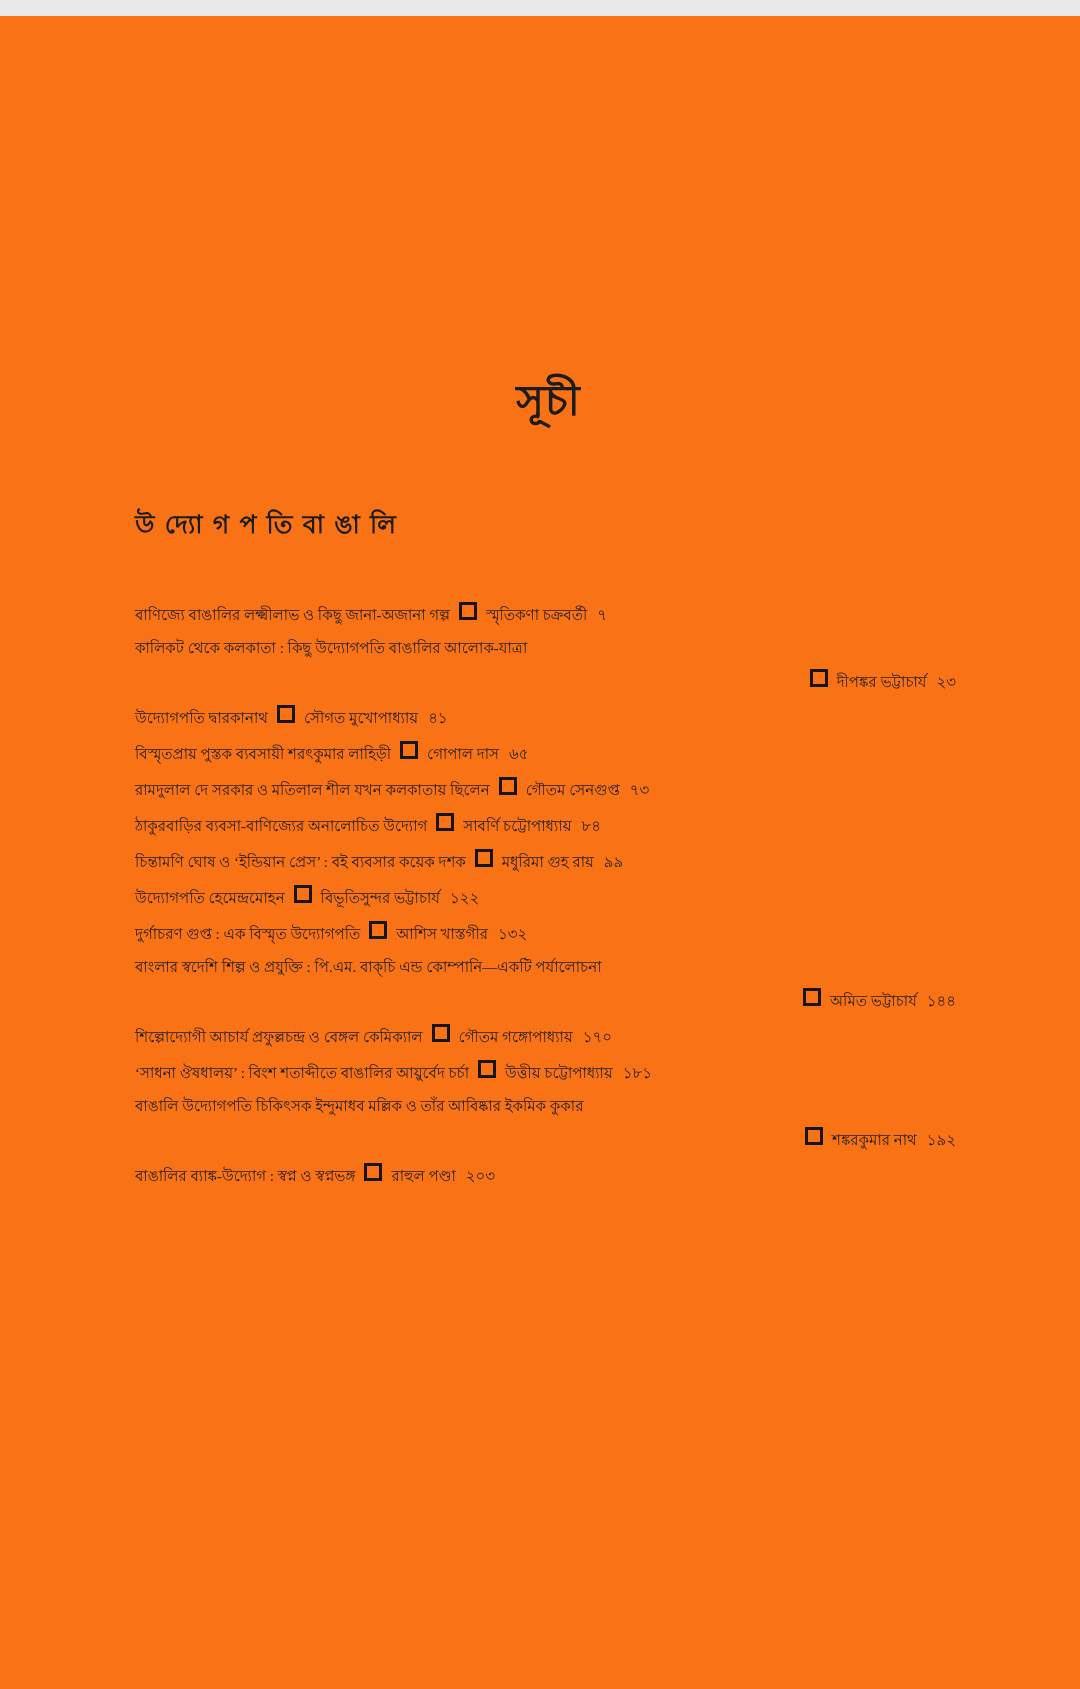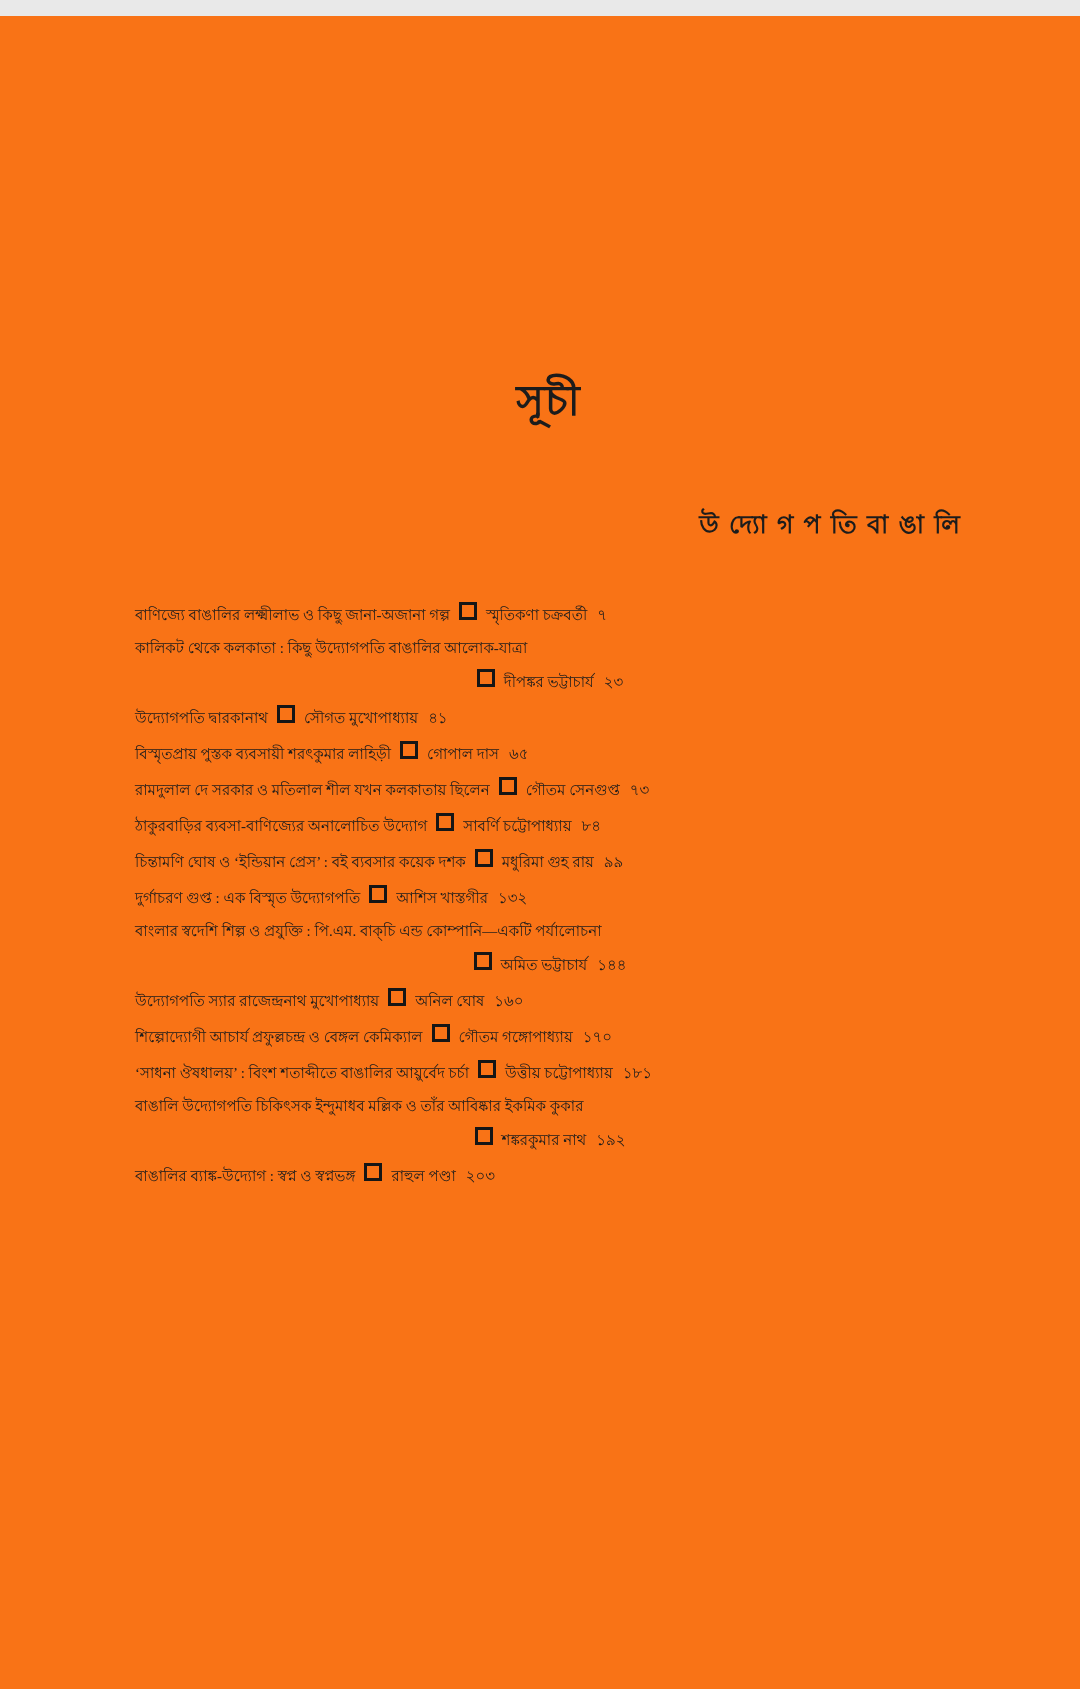--- a/index.html
+++ b/index.html
@@ -19,21 +19,21 @@
     padding: 352px 118px 0 135px;
   }
   .page-title {
     text-align: center;
     font-size: 42px;
     font-weight: bold;
     letter-spacing: 1px;
     margin: 0;
   }
   .section-header {
-    text-align: right;
+    text-align: left;
     font-size: 25px;
     font-weight: bold;
     letter-spacing: 2px;
     margin-top: 66px;
   }
   .toc {
     margin-top: 54px;
   }
   .entry {
     font-size: 15px;
@@ -46,21 +46,21 @@
     display: inline-block;
     width: 12px;
     height: 12px;
     border: 3px solid #161616;
     margin: 0 9px 0 9px;
     vertical-align: baseline;
   }
   .pageno { margin-left: 10px; }
   .entry.two-line .byline {
     display: block;
-    text-align: center;
+    text-align: right;
     margin-top: 10px;
     margin-right: 6px;
   }
 </style>
 </head>
 <body>
 
 <div class="page">
   <div class="content">
     <h1 class="page-title">সূচী</h1>
@@ -90,32 +90,32 @@
 
   <div class="entry">
     <span class="title">ঠাকুরবাড়ির ব্যবসা-বাণিজ্যের অনালোচিত উদ্যোগ</span><span class="byline"><span class="bullet"></span><span class="author">সাবর্ণি চট্টোপাধ্যায়</span><span class="pageno">৮৪</span></span>
   </div>
 
   <div class="entry">
     <span class="title">চিন্তামণি ঘোষ ও ‘ইন্ডিয়ান প্রেস’ : বই ব্যবসার কয়েক দশক</span><span class="byline"><span class="bullet"></span><span class="author">মধুরিমা গুহ রায়</span><span class="pageno">৯৯</span></span>
   </div>
 
 
+  <div class="entry">
+    <span class="title">উদ্যোগপতি হেমেন্দ্রমোহন</span><span class="byline"><span class="bullet"></span><span class="author">বিভূতিসুন্দর ভট্টাচার্য</span><span class="pageno">১২২</span></span>
+  </div>
 
   <div class="entry">
     <span class="title">দুর্গাচরণ গুপ্ত : এক বিস্মৃত উদ্যোগপতি</span><span class="byline"><span class="bullet"></span><span class="author">আশিস খাস্তগীর</span><span class="pageno">১৩২</span></span>
   </div>
 
   <div class="entry two-line">
     <span class="title">বাংলার স্বদেশি শিল্প ও প্রযুক্তি : পি.এম. বাক্‌চি এন্ড কোম্পানি—একটি পর্যালোচনা</span><span class="byline"><span class="bullet"></span><span class="author">অমিত ভট্টাচার্য</span><span class="pageno">১৪৪</span></span>
   </div>
 
-  <div class="entry">
-    <span class="title">উদ্যোগপতি স্যার রাজেন্দ্রনাথ মুখোপাধ্যায়</span><span class="byline"><span class="bullet"></span><span class="author">অনিল ঘোষ</span><span class="pageno">১৬০</span></span>
-  </div>
 
   <div class="entry">
     <span class="title">শিল্পোদ্যোগী আচার্য প্রফুল্লচন্দ্র ও বেঙ্গল কেমিক্যাল</span><span class="byline"><span class="bullet"></span><span class="author">গৌতম গঙ্গোপাধ্যায়</span><span class="pageno">১৭০</span></span>
   </div>
 
   <div class="entry">
     <span class="title">‘সাধনা ঔষধালয়’ : বিংশ শতাব্দীতে বাঙালির আয়ুর্বেদ চর্চা</span><span class="byline"><span class="bullet"></span><span class="author">উত্তীয় চট্টোপাধ্যায়</span><span class="pageno">১৮১</span></span>
   </div>
 
   <div class="entry two-line">

